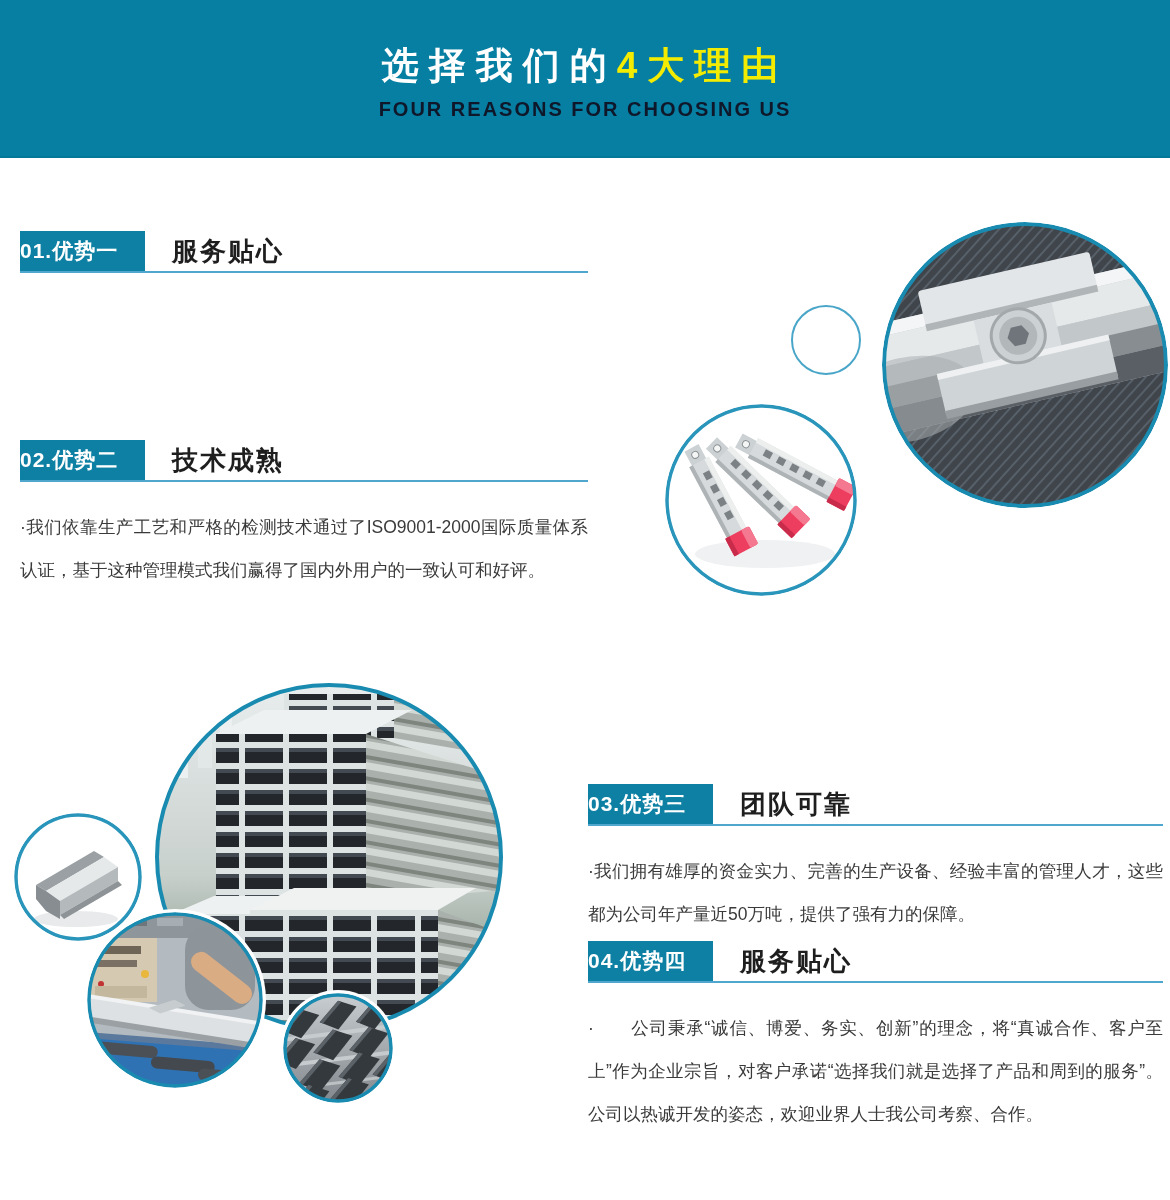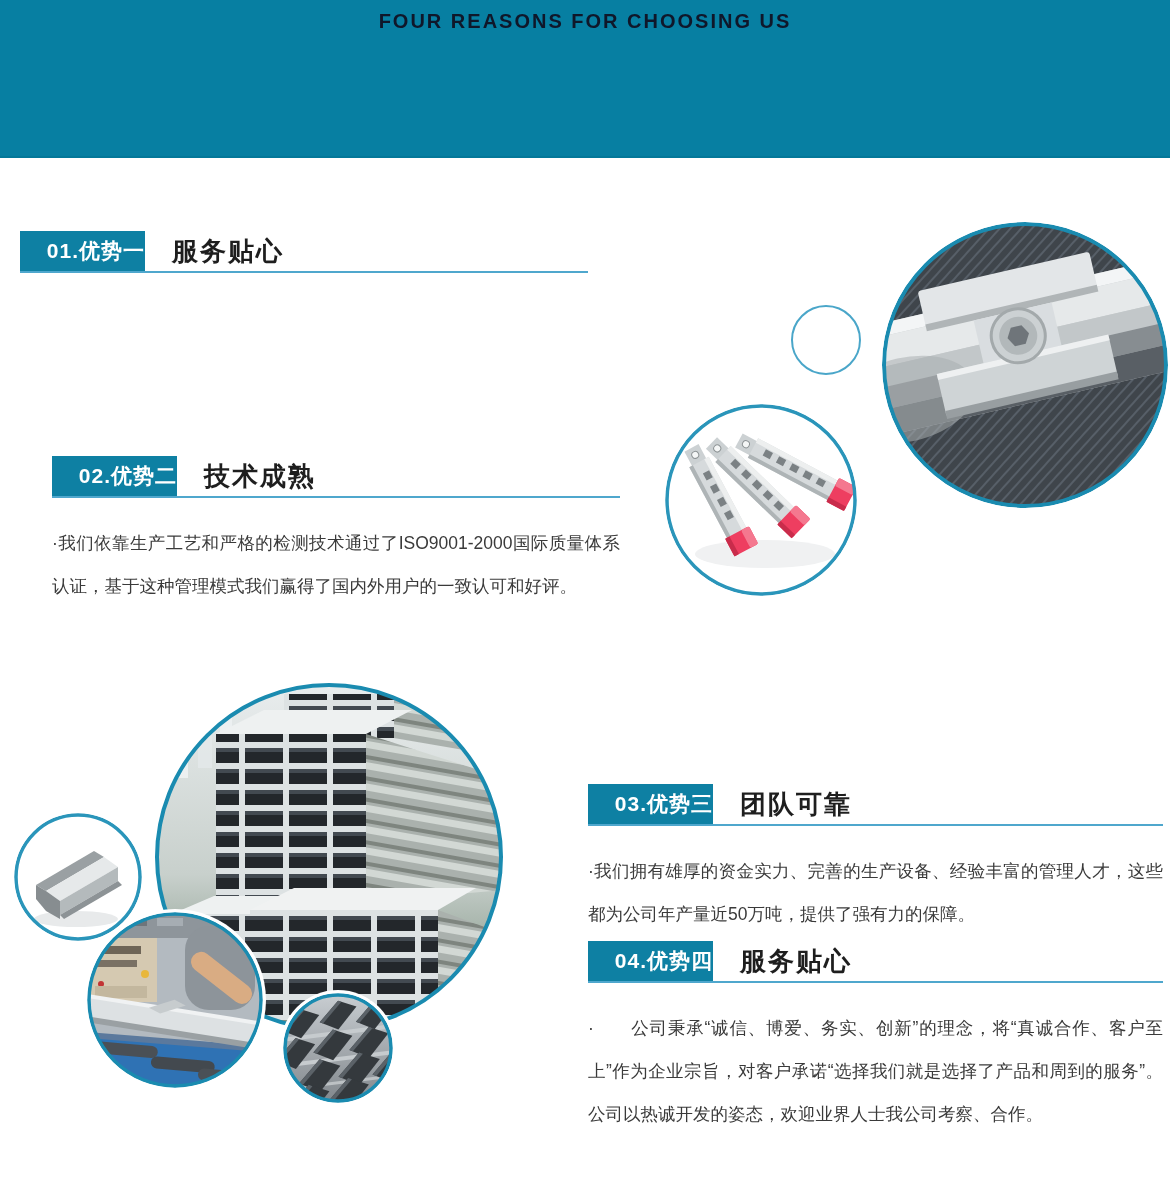--- a/index.html
+++ b/index.html
@@ -27,33 +27,33 @@
   }
 
   
   .adv { position:absolute; }
   .adv-head {
     display:flex; align-items:flex-end;
     border-bottom:2px solid #4FA7CD;
   }
   .adv-tag {
     width:125px; height:40px; background:#0E80A3; color:#ffffff;
-    font-size:21px; font-weight:bold; text-align:right; line-height:40px;
+    font-size:21px; font-weight:bold; text-align:left; line-height:40px;
     letter-spacing:1px; flex:0 0 auto;
   }
   .adv-title {
     margin-left:27px; font-size:26px; font-weight:bold; color:#1E1E1E;
     line-height:40px; letter-spacing:2px;
   }
   .adv-text {
     margin-top:24px; font-size:17.5px; color:#3A3A3A; line-height:43px;
     text-align:justify;
   }
   #adv1 { left:20px;  top:231px; width:568px; }
-  #adv2 { left:20px;  top:456px; width:568px;margin-left:32px; }
+  #adv2 { left:20px;  top:440px; width:568px; }
   #adv3 { left:588px; top:784px; width:575px; }
   #adv4 { left:588px; top:941px; width:575px; }
 
   
   .photo-circle {
     position:absolute; border-radius:50%; overflow:hidden;
     background:#ffffff; box-shadow:0 0 0 3px #ffffff;
   }
   .photo-circle svg { display:block; width:100%; height:100%; }
   #c-clamp   { left:882px; top:222px; width:286px; height:286px; }
@@ -64,20 +64,23 @@
   #c-uchan   { left:14px;  top:813px; width:128px; height:128px; }
   #c-machine { left:87px;  top:912px; width:176px; height:176px; z-index:3; }
   #c-parts   { left:283px; top:993px; width:110px; height:110px; z-index:3; }
 </style>
 </head>
 <body>
 
 <div class="page">
 
   <div class="banner">
+    <div class="banner-title">
+      <span>选择我们的</span><span class="hl">4大理由</span>
+    </div>
     <div class="banner-sub">FOUR REASONS FOR CHOOSING US</div>
   </div>
 
   <div class="adv" id="adv1">
     <div class="adv-head">
       <div class="adv-tag">01.优势一</div>
       <div class="adv-title">服务贴心</div>
     </div>
   </div>
 

